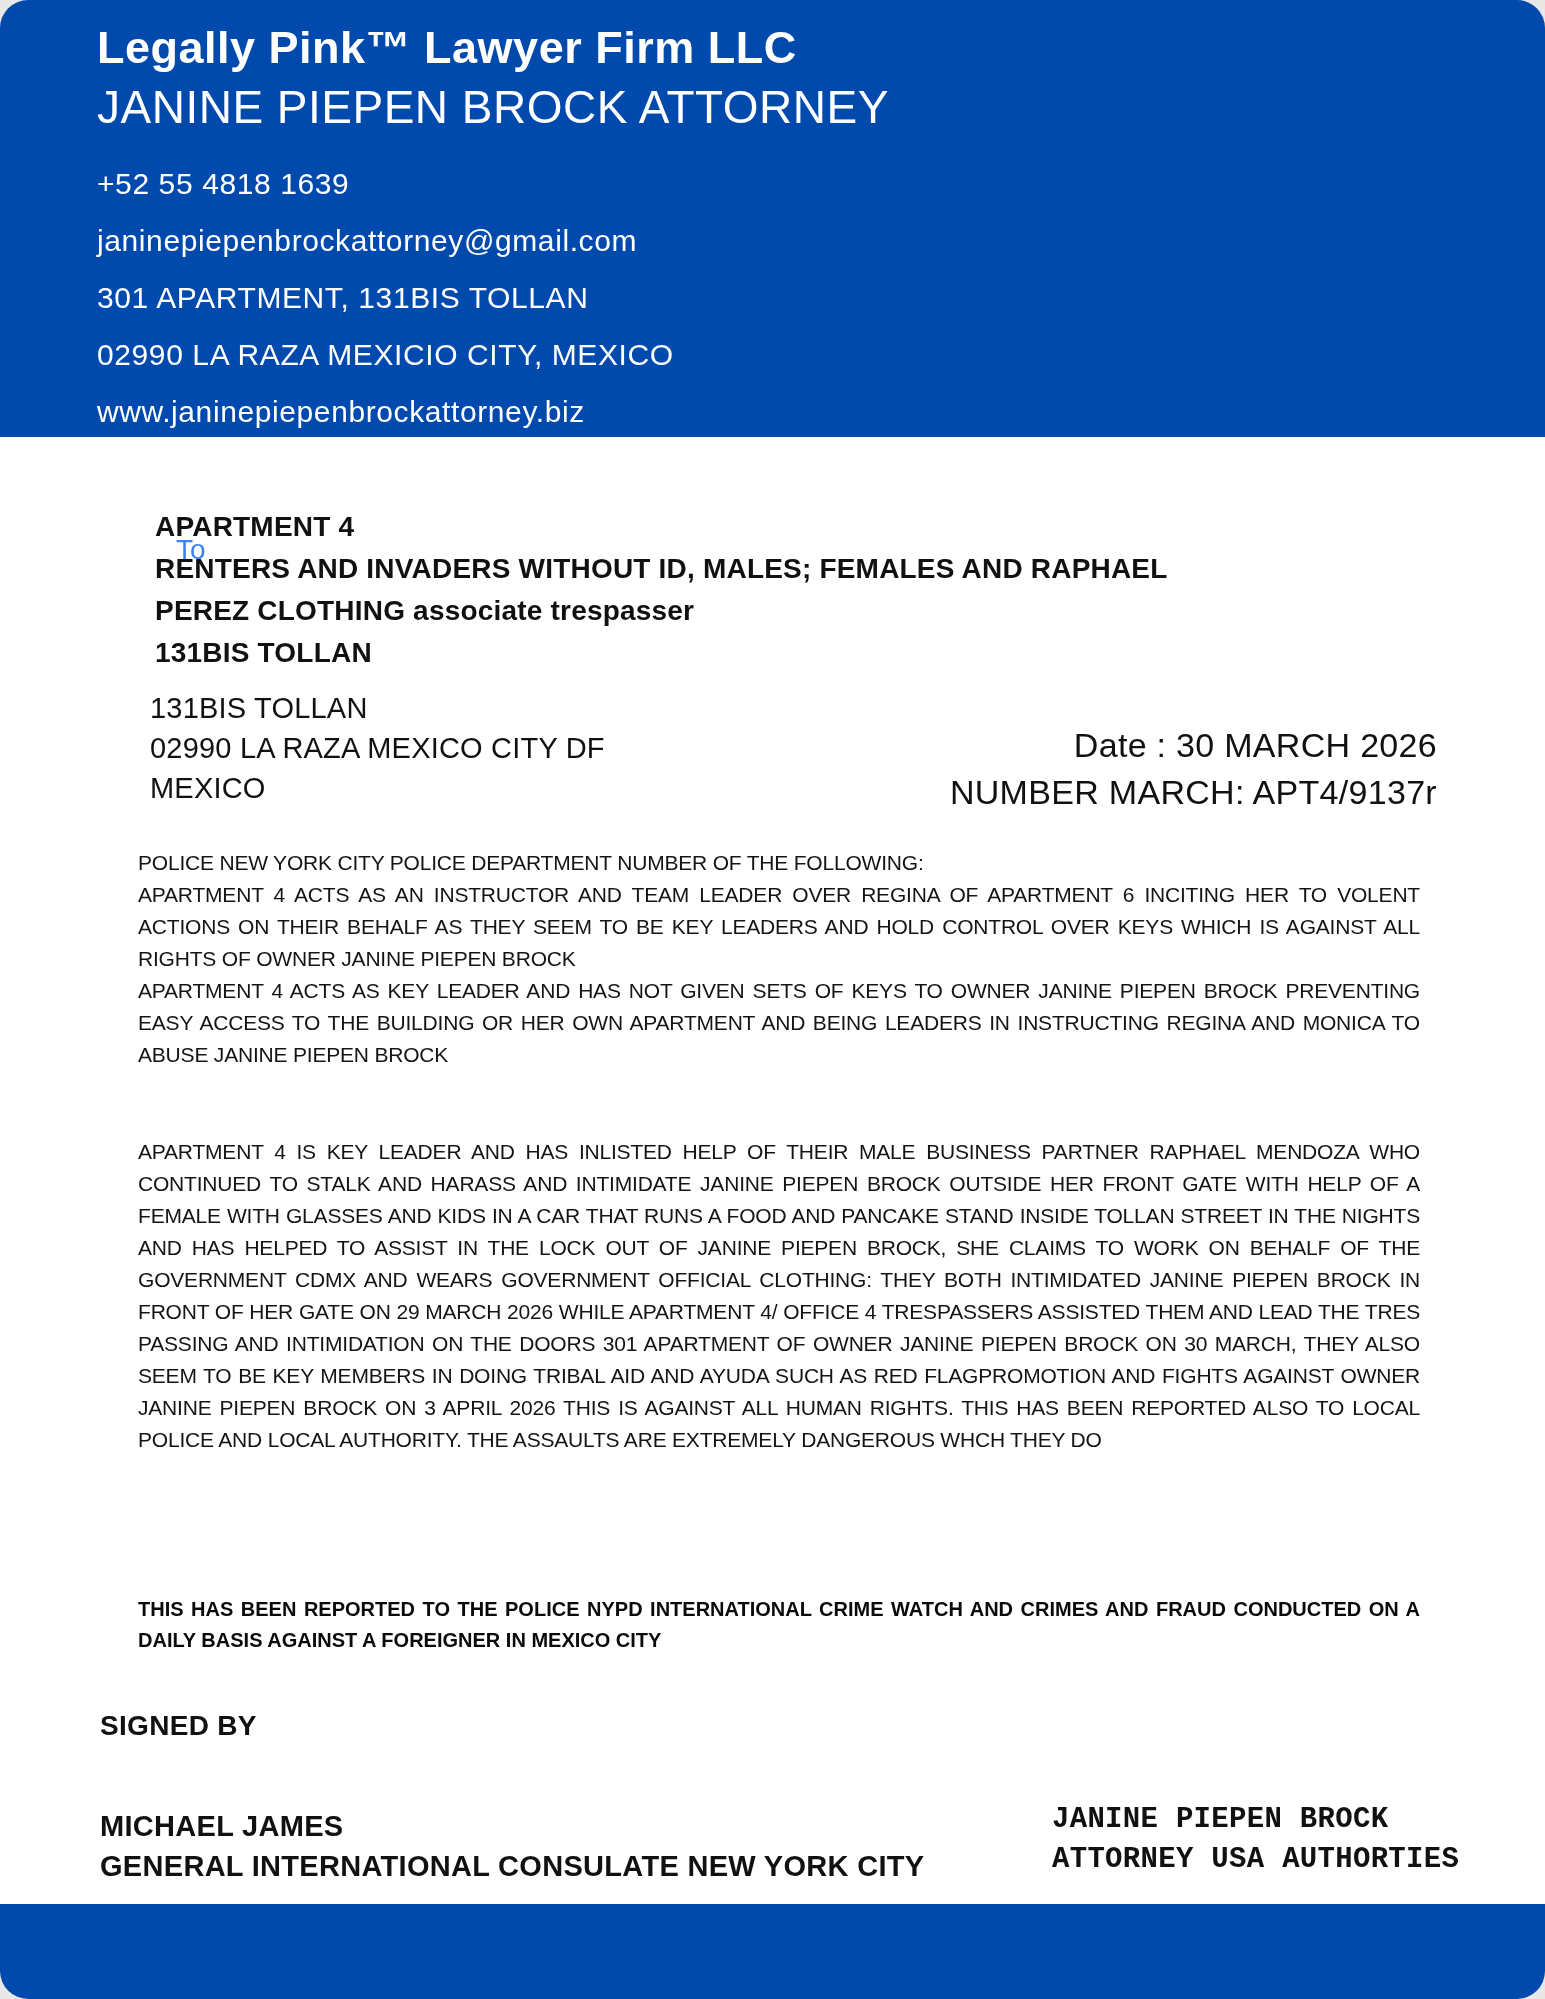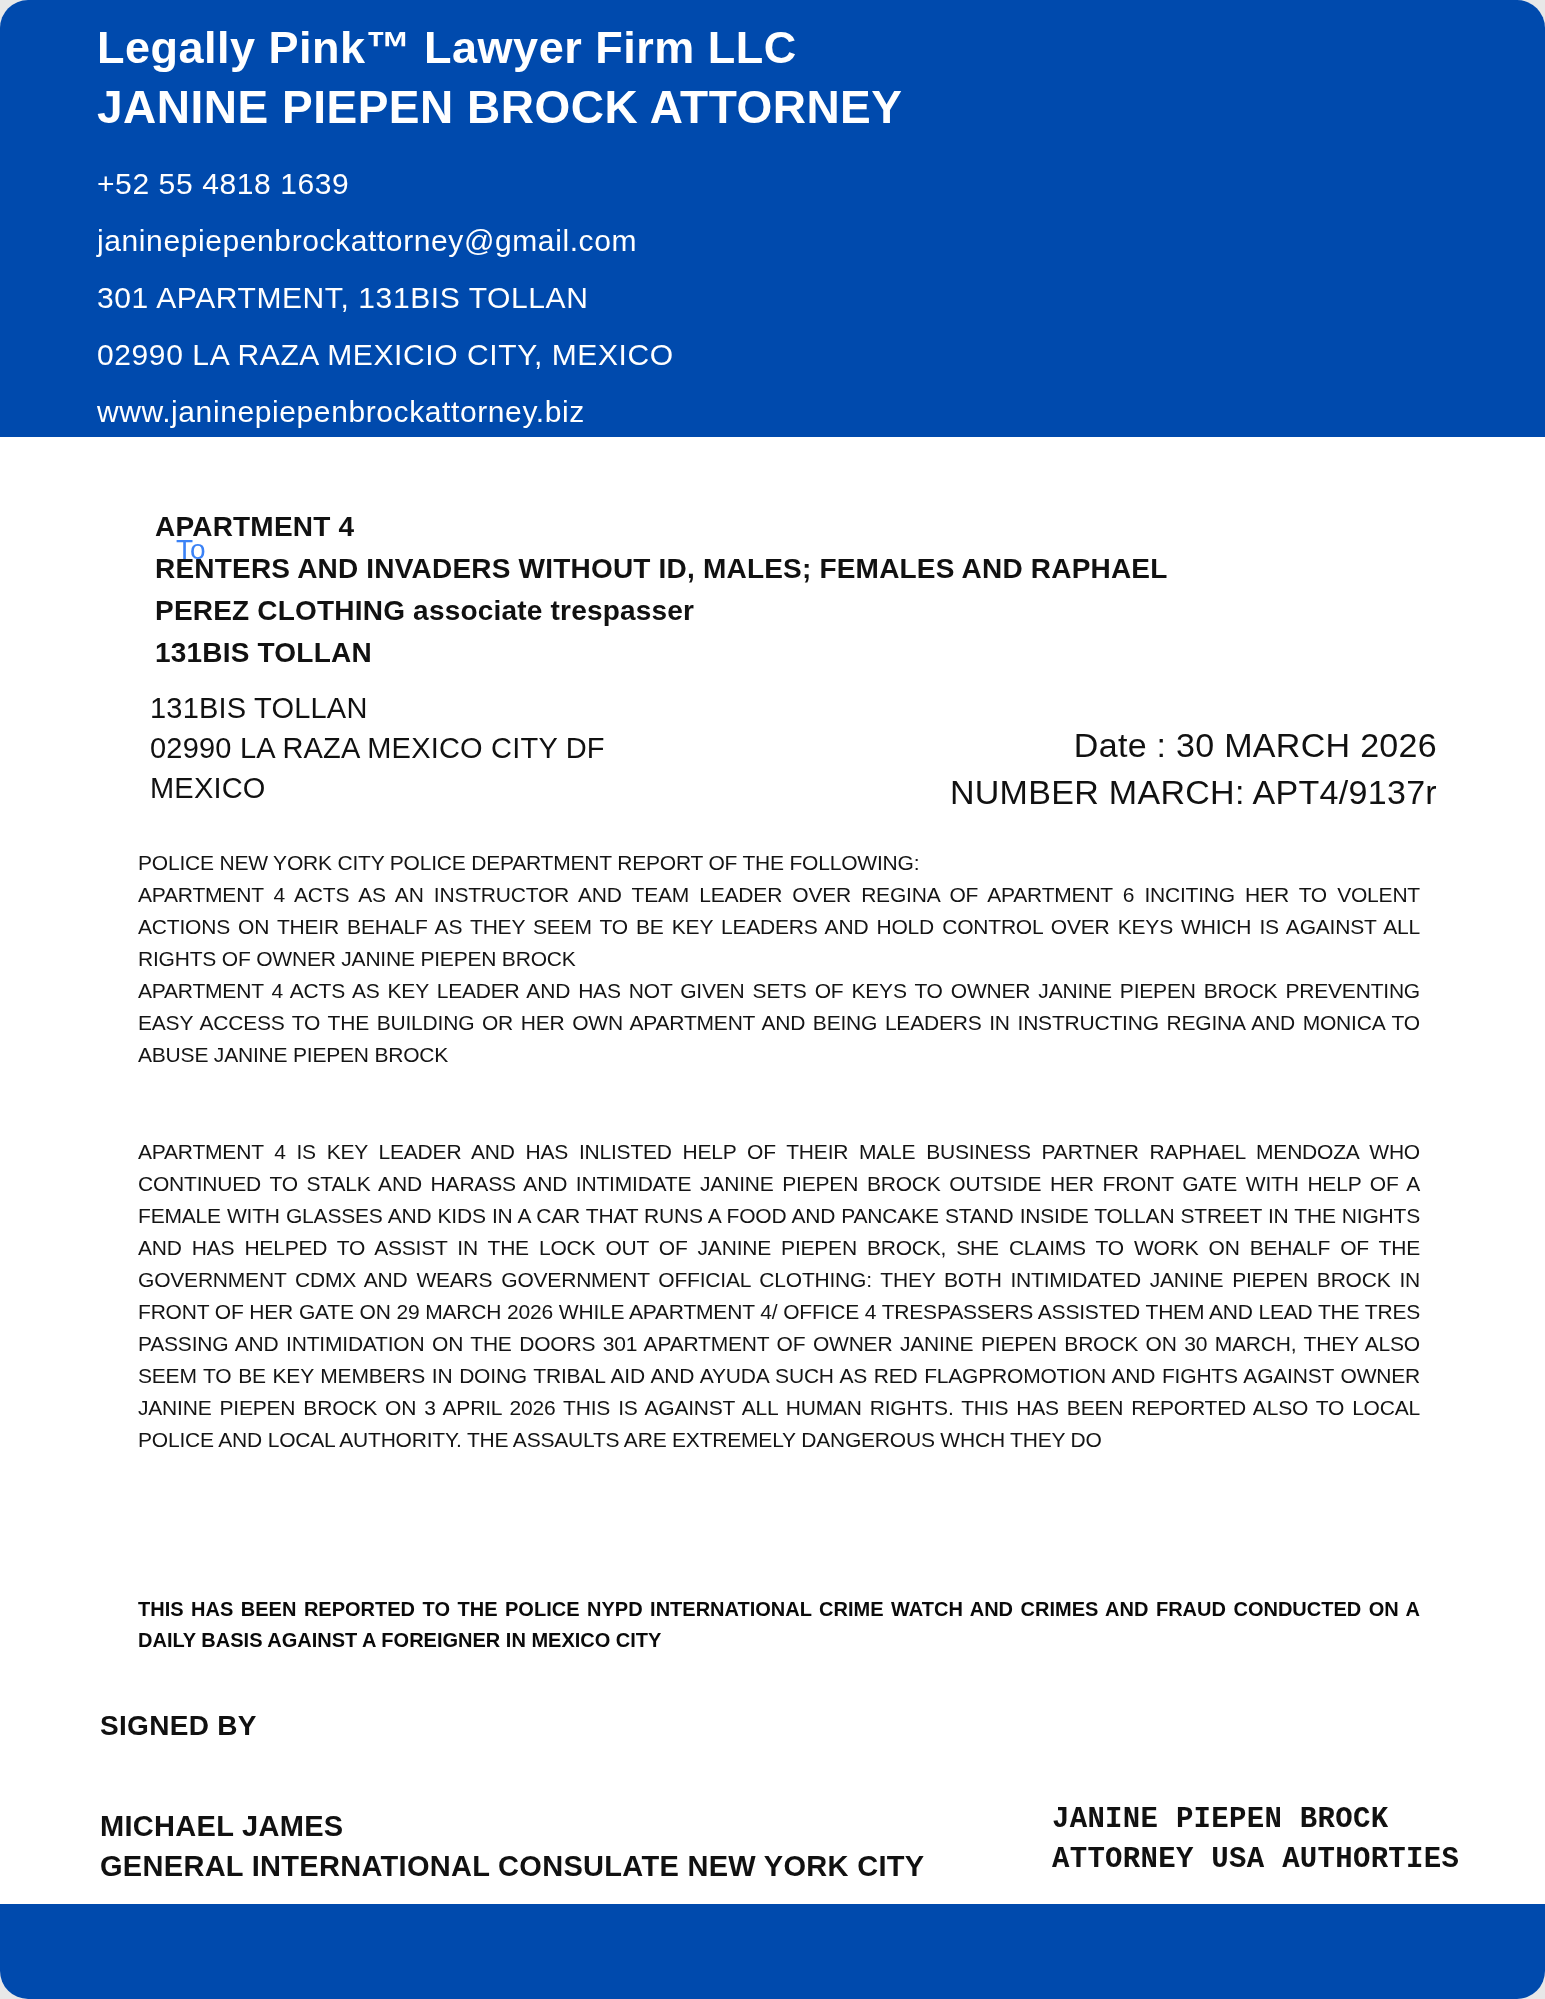--- a/index.html
+++ b/index.html
@@ -19,21 +19,21 @@
     background:var(--brand,#004AAD);
     color:#ffffff;
   }
   .firm-name{
     position:absolute;left:97px;top:22px;
     font-size:45px;font-weight:bold;letter-spacing:.5px;
     white-space:nowrap;
   }
   .attorney-name{
     position:absolute;left:97px;top:80px;
-    font-size:46px;font-weight:bold;letter-spacing:.5px;
+    font-size:46px;font-weight:normal;letter-spacing:.5px;
     white-space:nowrap;
   }
   .contact{
     position:absolute;left:97px;top:155px;
     font-size:30px;font-weight:400;letter-spacing:.6px;
   }
   .contact div{height:57px;line-height:57px;white-space:nowrap;}
   
   .recipient{
     position:absolute;left:155px;top:506px;right:108px;
@@ -125,21 +125,21 @@
       <div class="addr-line">02990 LA RAZA MEXICO CITY DF</div>
       <div class="addr-line">MEXICO</div>
     </div>
 
   <div class="meta-block">
     <div>Date  :  30 MARCH 2026</div>
     <div>NUMBER MARCH: APT4/9137r</div>
   </div>
 
   <div class="body-text">
-      <div class="para">POLICE NEW YORK CITY POLICE DEPARTMENT REPORT OF THE FOLLOWING:</div>
+      <div class="para">POLICE NEW YORK CITY POLICE DEPARTMENT NUMBER OF THE FOLLOWING:</div>
       <div class="para">APARTMENT 4 ACTS AS AN INSTRUCTOR AND TEAM LEADER OVER REGINA OF APARTMENT 6 INCITING HER TO VOLENT ACTIONS ON THEIR BEHALF AS THEY SEEM TO BE KEY LEADERS AND HOLD CONTROL OVER KEYS WHICH IS AGAINST ALL RIGHTS OF OWNER JANINE PIEPEN BROCK</div>
       <div class="para">APARTMENT 4 ACTS AS KEY LEADER AND HAS NOT GIVEN SETS OF KEYS TO OWNER JANINE PIEPEN BROCK PREVENTING EASY ACCESS TO THE BUILDING OR HER OWN APARTMENT AND BEING LEADERS IN INSTRUCTING REGINA AND MONICA TO ABUSE JANINE PIEPEN BROCK</div>
       <div class="para">APARTMENT 4 IS KEY LEADER AND HAS INLISTED HELP OF THEIR MALE BUSINESS PARTNER RAPHAEL MENDOZA WHO CONTINUED TO STALK AND HARASS AND INTIMIDATE JANINE PIEPEN BROCK OUTSIDE HER FRONT GATE WITH HELP OF A FEMALE WITH GLASSES AND KIDS IN A CAR THAT RUNS A FOOD AND PANCAKE STAND INSIDE TOLLAN STREET IN THE NIGHTS AND HAS HELPED TO ASSIST IN THE LOCK OUT OF JANINE PIEPEN BROCK, SHE CLAIMS TO WORK ON BEHALF OF THE GOVERNMENT CDMX AND WEARS GOVERNMENT OFFICIAL CLOTHING: THEY BOTH INTIMIDATED JANINE PIEPEN BROCK IN FRONT OF HER GATE ON 29 MARCH 2026 WHILE APARTMENT 4/ OFFICE 4 TRESPASSERS ASSISTED THEM AND LEAD THE TRES PASSING AND INTIMIDATION ON THE DOORS 301 APARTMENT OF OWNER JANINE PIEPEN BROCK ON 30 MARCH, THEY ALSO SEEM TO BE KEY MEMBERS IN DOING TRIBAL AID AND AYUDA SUCH AS RED FLAGPROMOTION AND FIGHTS AGAINST OWNER JANINE PIEPEN BROCK ON 3 APRIL 2026 THIS IS AGAINST ALL HUMAN RIGHTS. THIS HAS BEEN REPORTED ALSO TO LOCAL POLICE AND LOCAL AUTHORITY. THE ASSAULTS ARE EXTREMELY DANGEROUS WHCH THEY DO</div>
     </div>
 
   <div class="notice">THIS HAS BEEN REPORTED TO THE POLICE NYPD INTERNATIONAL CRIME WATCH AND CRIMES AND FRAUD CONDUCTED ON A DAILY BASIS AGAINST A FOREIGNER IN MEXICO CITY</div>
 
   <div class="signed-by">SIGNED BY</div>
 
   <div class="sig-left">

